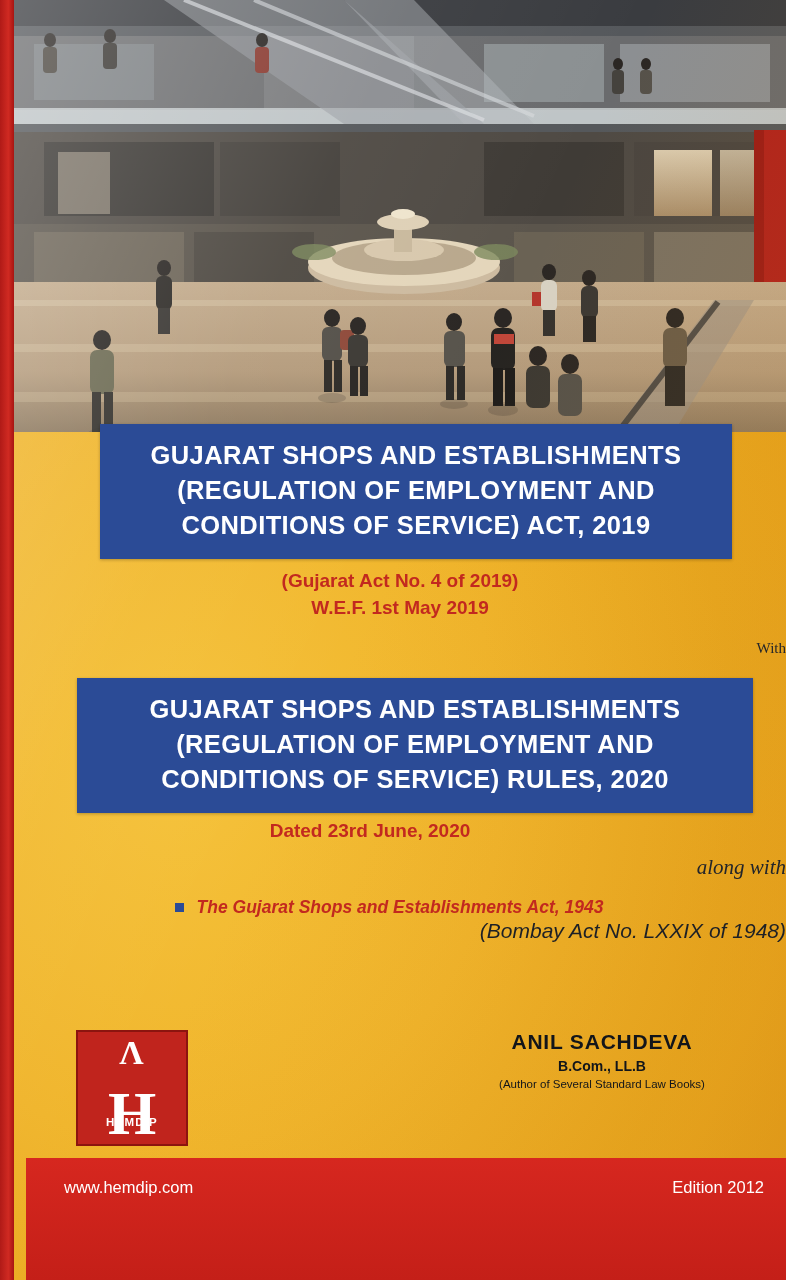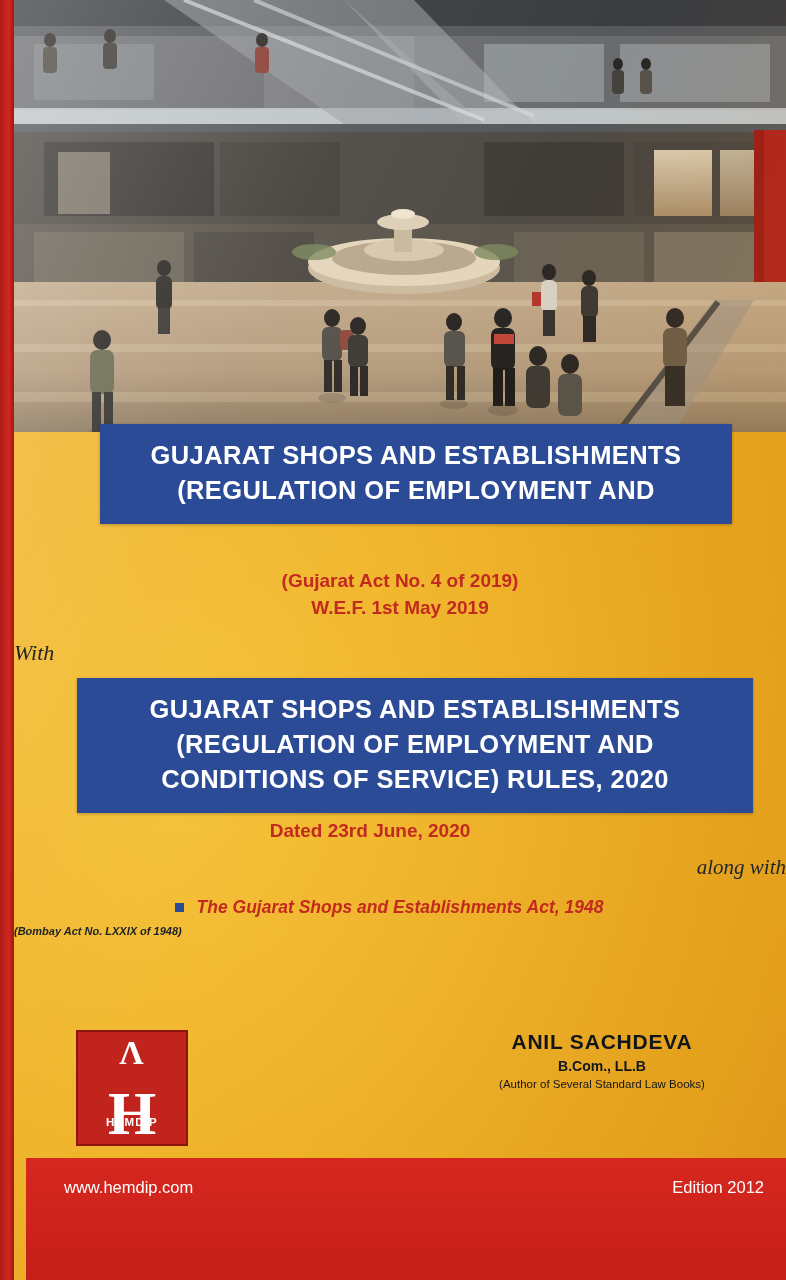--- a/index.html
+++ b/index.html
@@ -101,25 +101,24 @@
     font-weight: bold;
     font-size: 19px;
     line-height: 27px;
     z-index: 3;
   }
   .with-word {
     position: absolute;
     left: 0;
     top: 640px;
     width: 772px;
-    text-align: left;
+    text-align: right;
     color: #23252a;
     font-family: "Liberation Serif", serif;
-    font-style: italic;
-    font-size: 22px;
+    font-size: 15px;
     z-index: 3;
   }
   .dated {
     position: absolute;
     left: 0;
     top: 820px;
     width: 712px;
     text-align: center;
     color: #c2291f;
     font-weight: bold;
@@ -165,24 +164,24 @@
     position: absolute;
     left: -22px;
     top: 8px;
     width: 9px;
     height: 9px;
     background: #2b4b96;
   }
   .bullet-sub {
     color: #1d2026;
     font-style: italic;
-    font-weight: bold;
-    font-size: 11px;
+    font-weight: normal;
+    font-size: 21px;
     line-height: 24px;
-    text-align: left;
+    text-align: right;
   }
   .bullet-row.wide .bullet-main { font-size: 17px; }
 
   
   .logo {
     position: absolute;
     left: 62px;
     top: 1030px;
     width: 112px;
     height: 116px;
@@ -446,20 +445,21 @@
           <ellipse cx="318" cy="398" rx="14" ry="5"></ellipse>
           <ellipse cx="440" cy="404" rx="14" ry="5"></ellipse>
           <ellipse cx="489" cy="410" rx="15" ry="6"></ellipse>
         </g>
       </svg>
     </div>
 
     <div class="titleblock" id="act-title">
       <span class="line">GUJARAT SHOPS AND ESTABLISHMENTS</span>
       <span class="line">(REGULATION OF EMPLOYMENT AND</span>
+      <span class="line">CONDITIONS OF SERVICE) ACT, 2019</span>
     </div>
 
     <div class="act-no">
       <div>(Gujarat Act No. 4 of 2019)</div>
       <div>W.E.F. 1st May 2019</div>
     </div>
 
     <div class="with-word">With</div>
 
     <div class="titleblock" id="rules-title">
@@ -468,21 +468,21 @@
       <span class="line">CONDITIONS OF SERVICE) RULES, 2020</span>
     </div>
 
     <div class="dated">Dated 23rd June, 2020</div>
     <div class="alongwith">along with</div>
 
     <div class="bullets">
       <div class="bullet-row">
         <div class="bullet-main">
           <span class="sq"></span>
-          <span>The  Gujarat  Shops  and  Establishments  Act, 1948</span>
+          <span>The  Gujarat  Shops  and  Establishments  Act, 1943</span>
         </div>
         <div class="bullet-sub">(Bombay Act No. LXXIX of 1948)</div>
       </div>
     </div>
 
     <div class="logo">
       <div class="box"></div>
       <div class="glyph">Λ</div>
       <div class="word">HEMDIP</div>
       <div class="bigh">H</div>

